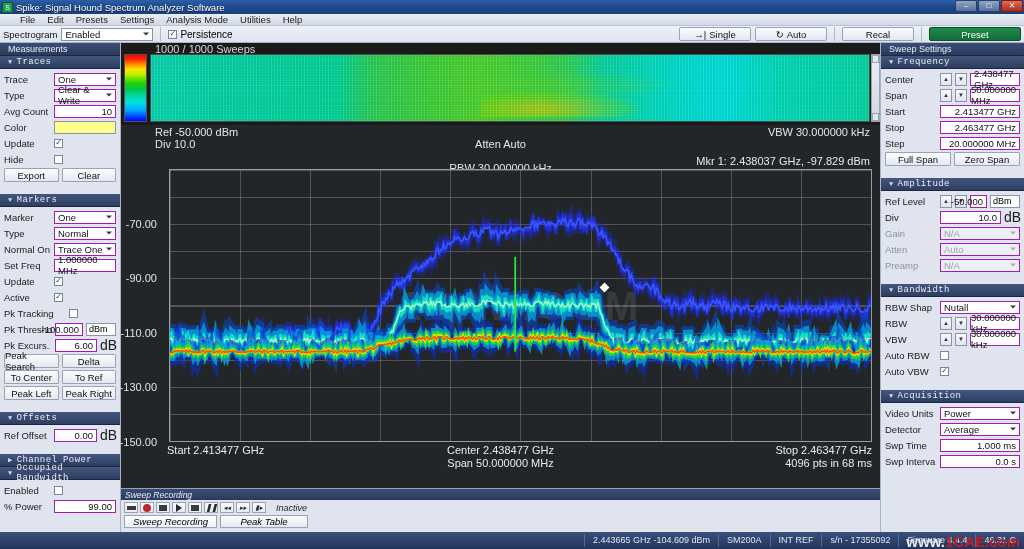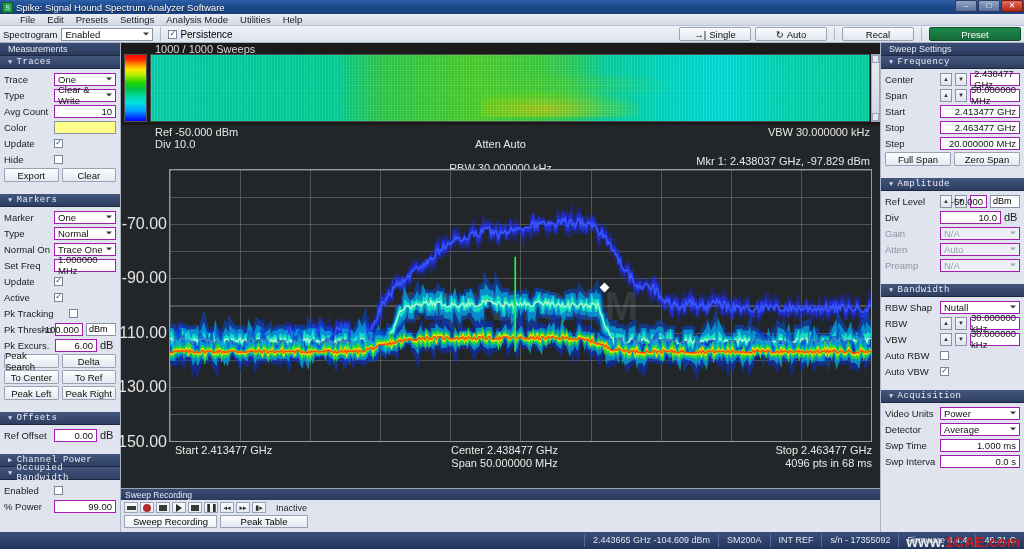--- a/index.html
+++ b/index.html
@@ -152,21 +152,21 @@
     border-top:3px solid #3a3a3a;
   }
   .fld.dim .caret { border-top-color:#a8aeba; }
   .swatch { flex:1 1 auto; height:13px; border:1px solid #8a94a6; background:#ffff8c; }
   .spin {
     width:12px; height:13px; flex:0 0 12px;
     background:linear-gradient(to bottom,#f7f9fc,#dfe4ee);
     border:1px solid #8a94a6; display:flex; align-items:center; justify-content:center;
     font-size:6px; color:#333; line-height:1;
   }
-  .unit { font-size:11px; color:#1a1a1a; width:16px; flex:0 0 16px; }
+  .unit { font-size:14px; color:#1a1a1a; width:16px; flex:0 0 16px; }
   .unitsel {
     width:30px; flex:0 0 30px; height:13px; background:#fff; border:1px solid #8a94a6;
     font-size:9px; display:flex; align-items:center; padding-left:2px; position:relative;
   }
   .btnrow { display:flex; gap:3px; margin-bottom:2px; }
   .sbtn {
     flex:1 1 0; height:14px;
     background: linear-gradient(to bottom,#fbfcfe,#e4e9f1);
     border:1px solid #9aa3b4; border-radius:1px;
     font-size:9.5px; color:#111;
@@ -263,44 +263,44 @@
     background-image: repeating-linear-gradient(to right,
       rgba(190,190,190,.30) 0px, rgba(190,190,190,.30) 1px, rgba(0,0,0,0) 1px, rgba(0,0,0,0) 10%);
   }
   .gridlines-h {
     position:absolute; inset:0;
     background-image: repeating-linear-gradient(to bottom,
       rgba(190,190,190,.30) 0px, rgba(190,190,190,.30) 1px, rgba(0,0,0,0) 1px, rgba(0,0,0,0) 10%);
   }
   .ylabels { position:absolute; left:0; top:44px; bottom:46px; width:46px; }
   .ylab {
-    position:absolute; right:0; color:#e2e2e2; font-size:16px;
+    position:absolute; right:10px; color:#e2e2e2; font-size:11px;
     transform: translateY(-50%); white-space:nowrap;
   }
-  .xfoot { position:absolute; left:8px; right:0; bottom:10px; height:34px; color:#eaeaea; font-size:11px; }
+  .xfoot { position:absolute; left:0; right:0; bottom:10px; height:34px; color:#eaeaea; font-size:11px; }
   .xfoot .l { position:absolute; left:46px; top:0; }
   .xfoot .c { position:absolute; left:50%; transform:translateX(-50%); top:0; }
   .xfoot .c2 { position:absolute; left:50%; transform:translateX(-50%); top:13px; }
   .xfoot .r { position:absolute; right:8px; top:0; }
   .xfoot .r2 { position:absolute; right:8px; top:13px; }
 
   .watermark {
     position:absolute; left:50%; top:50%; transform:translate(-50%,-50%);
     font-size:40px; font-weight:bold; color:rgba(200,200,200,.13);
     letter-spacing:4px; pointer-events:none; white-space:nowrap; z-index:2;
   }
   .marker-diamond {
     position:absolute; width:7px; height:7px; background:#fff;
     transform:rotate(45deg); z-index:6;
   }
 
   
   .dock {
     flex: 0 0 44px; background:#dfe4ee; border-top:1px solid #9aa3b4;
-    display:flex; flex-direction:column;
+    display:flex; flex-direction:column;font-style:italic;
   }
   .dock-head {
     height:11px; background:linear-gradient(to bottom,#3b4d75,#2a3a5d);
     color:#e8ecf5; font-size:8.5px; display:flex; align-items:center; padding-left:4px;
   }
   .dock-tools { height:15px; display:flex; align-items:center; gap:2px; padding:1px 3px; }
   .dtool {
     width:14px; height:11px; border:1px solid #9aa3b4;
     background:linear-gradient(to bottom,#fafbfd,#e6eaf2);
     display:flex; align-items:center; justify-content:center;

